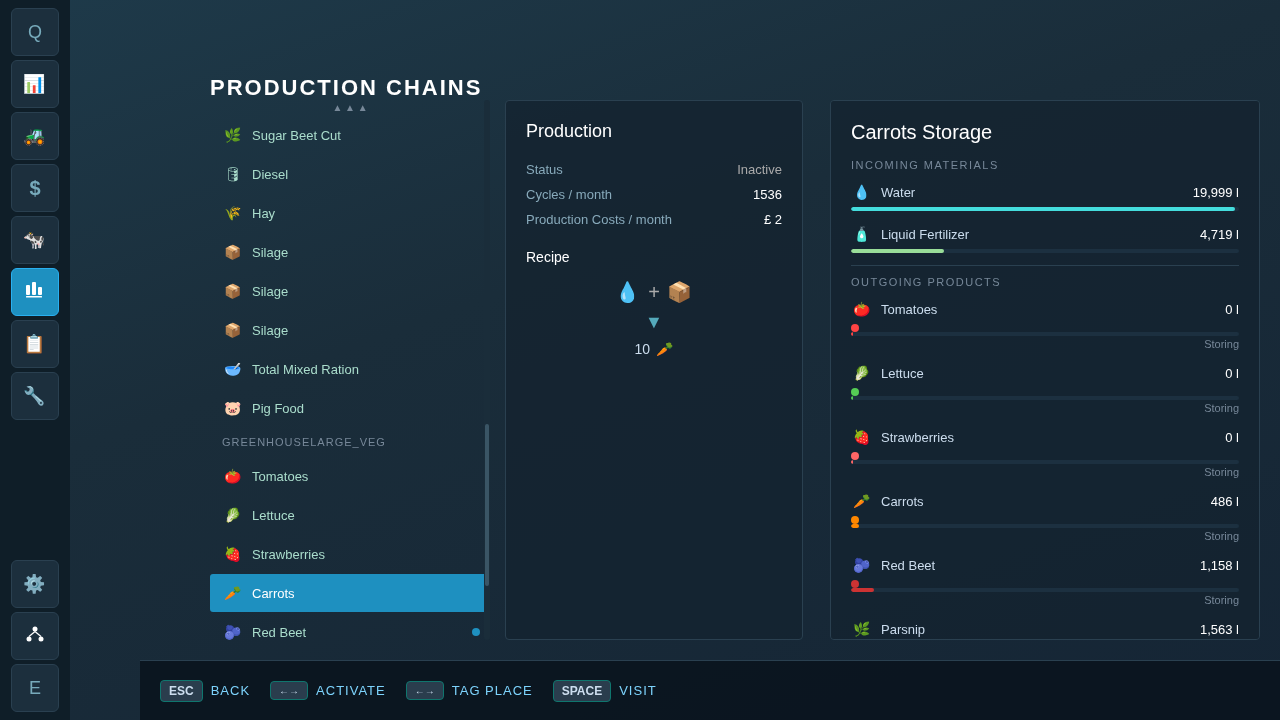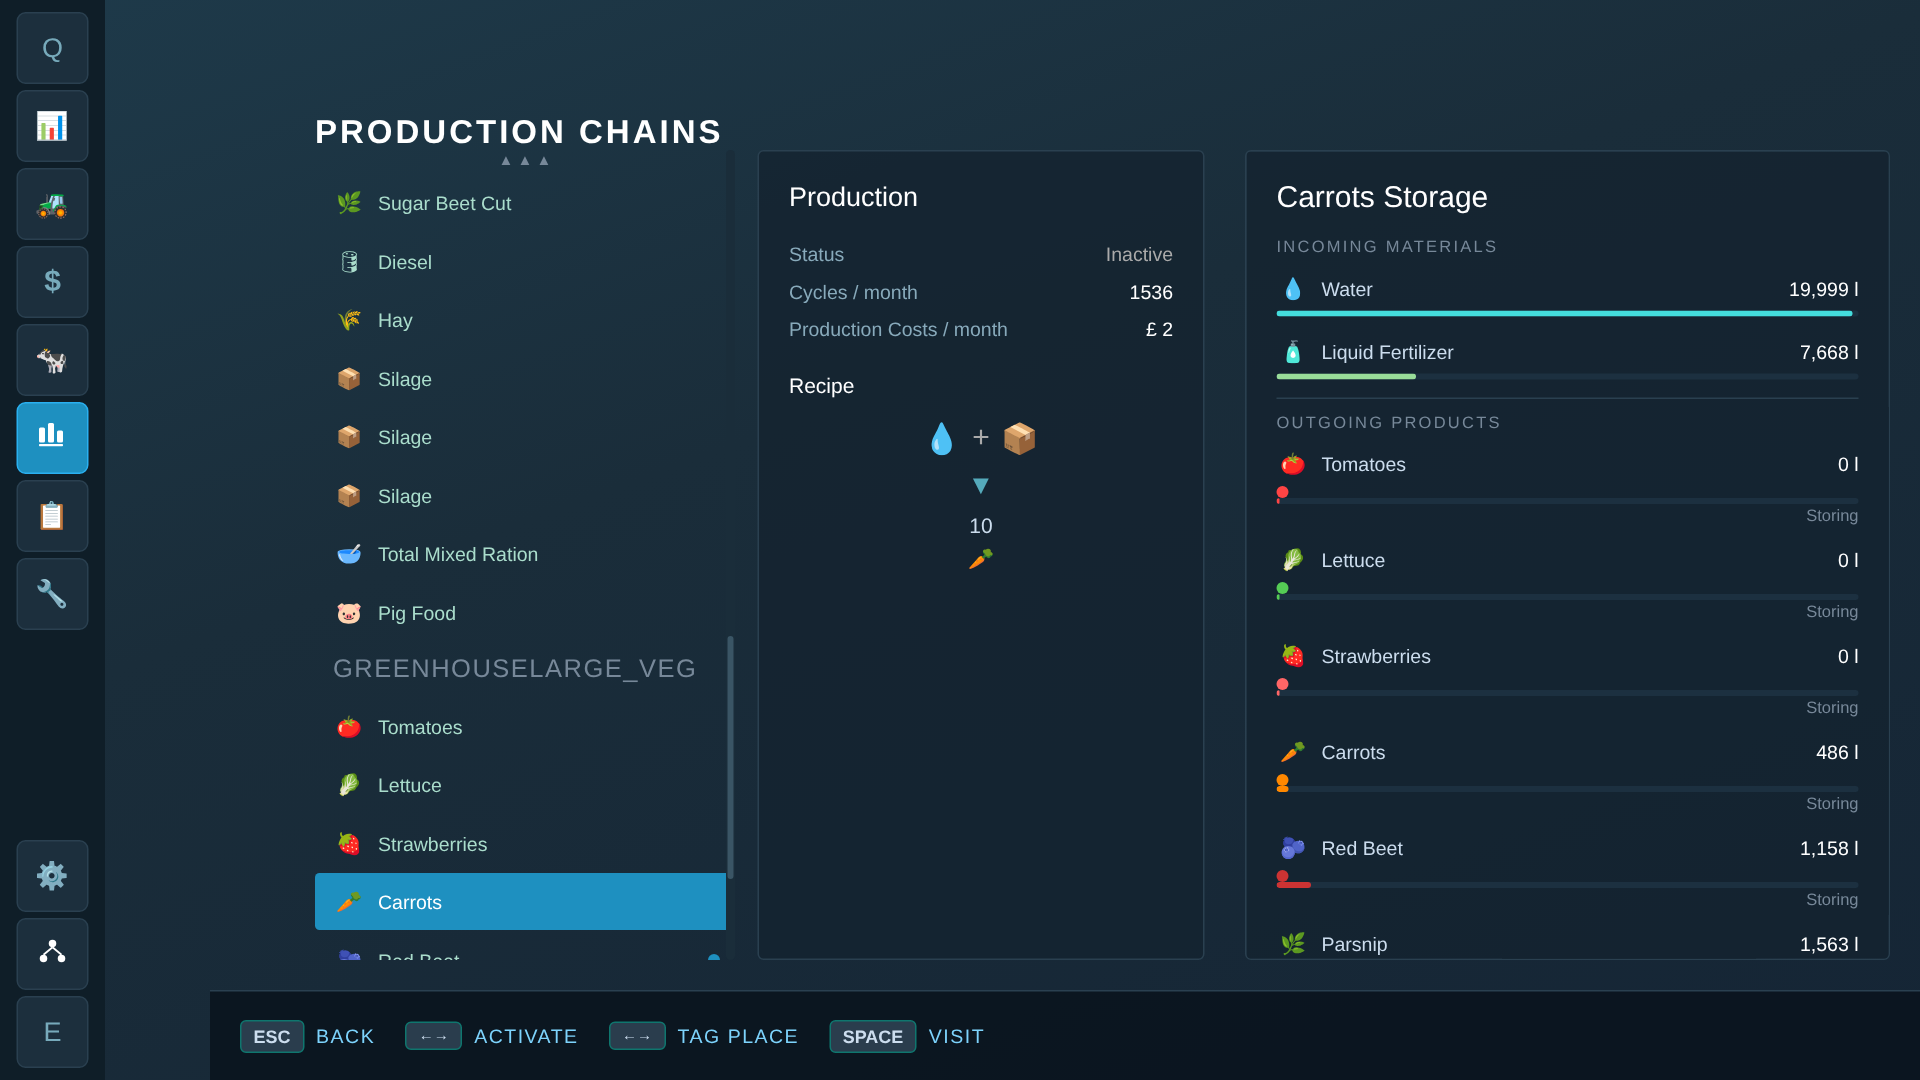--- a/index.html
+++ b/index.html
@@ -118,21 +118,21 @@
     .chain-item .dot {
       position: absolute;
       right: 10px;
       width: 8px;
       height: 8px;
       border-radius: 50%;
       background: #1e90c0;
     }
     .chain-section-header {
       padding: 8px 12px;
-      font-size: 17px;
+      font-size: 11px;
       color: #789;
       letter-spacing: 1px;
       text-transform: uppercase;
     }
 
     
     .production-panel {
       position: absolute;
       top: 100px;
       left: 435px;
@@ -170,21 +170,20 @@
       align-items: center;
       gap: 8px;
       font-size: 20px;
     }
     .recipe-output {
       display: flex;
       align-items: center;
       gap: 6px;
       font-size: 14px;
       color: #cde;
-      flex-direction: column;
     }
 
     
     .storage-panel {
       position: absolute;
       top: 100px;
       left: 760px;
       right: 20px;
       bottom: 80px;
       background: rgba(20,35,48,0.8);
@@ -495,21 +494,21 @@
         <div class="material-bar-fill bar-water"></div>
       </div>
     </div>
 
     <div class="material-row">
       <div class="material-info">
         <div class="material-left">
           <span class="material-icon">🧴</span>
           <span>Liquid Fertilizer</span>
         </div>
-        <span class="material-amount">7,668 l</span>
+        <span class="material-amount">4,719 l</span>
       </div>
       <div class="material-bar">
         <div class="material-bar-fill bar-fertilizer"></div>
       </div>
     </div>
 
     <div class="divider"></div>
 
     <div class="section-header">OUTGOING PRODUCTS</div>
 

